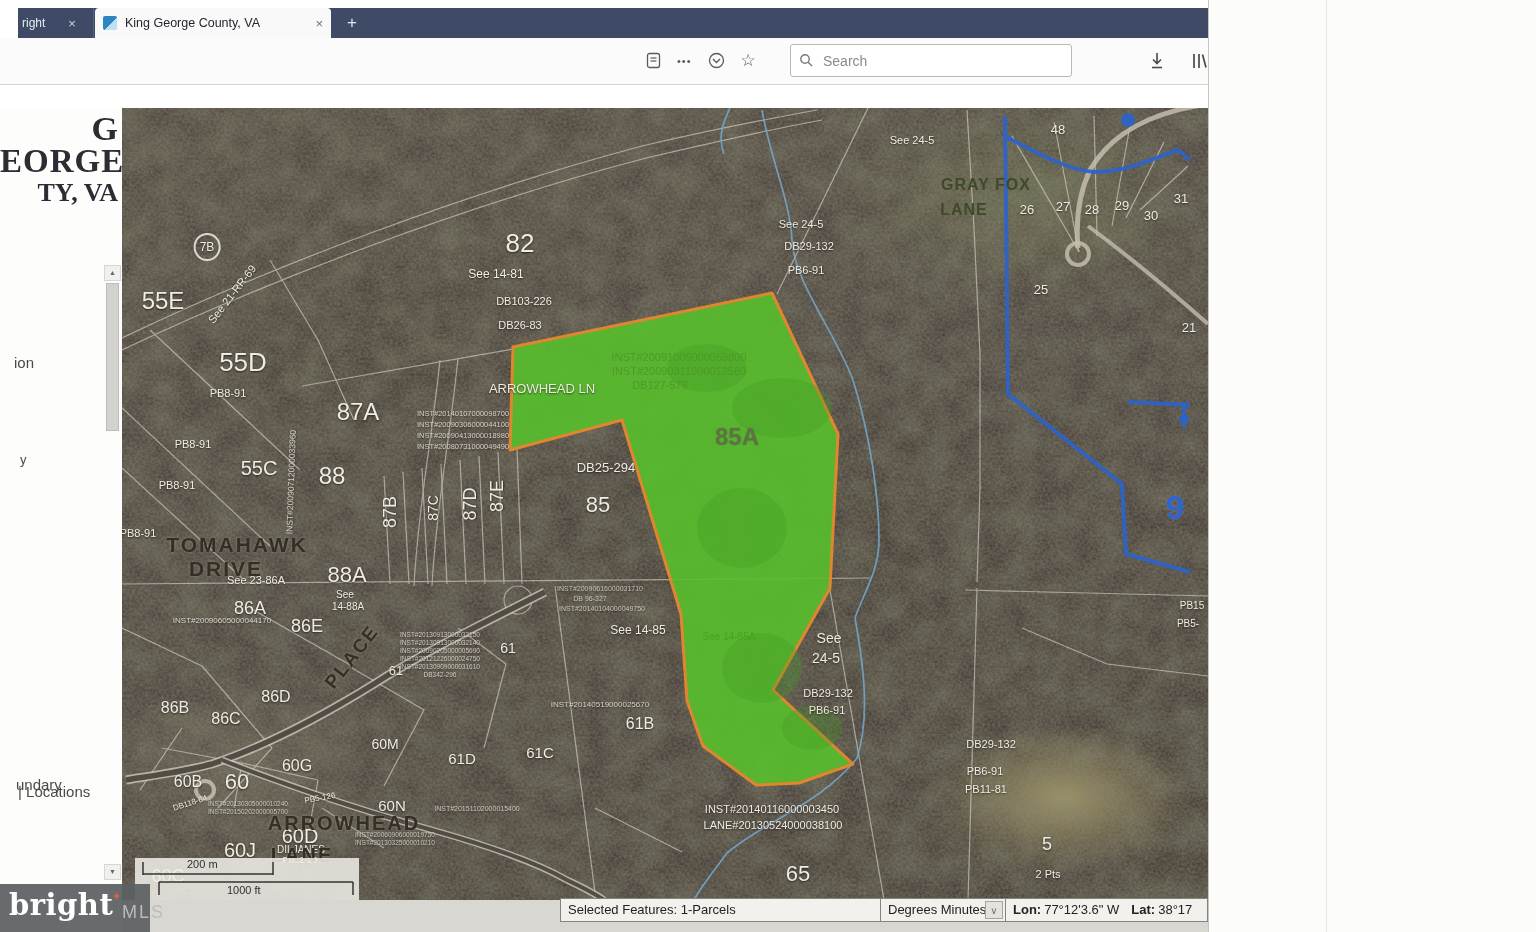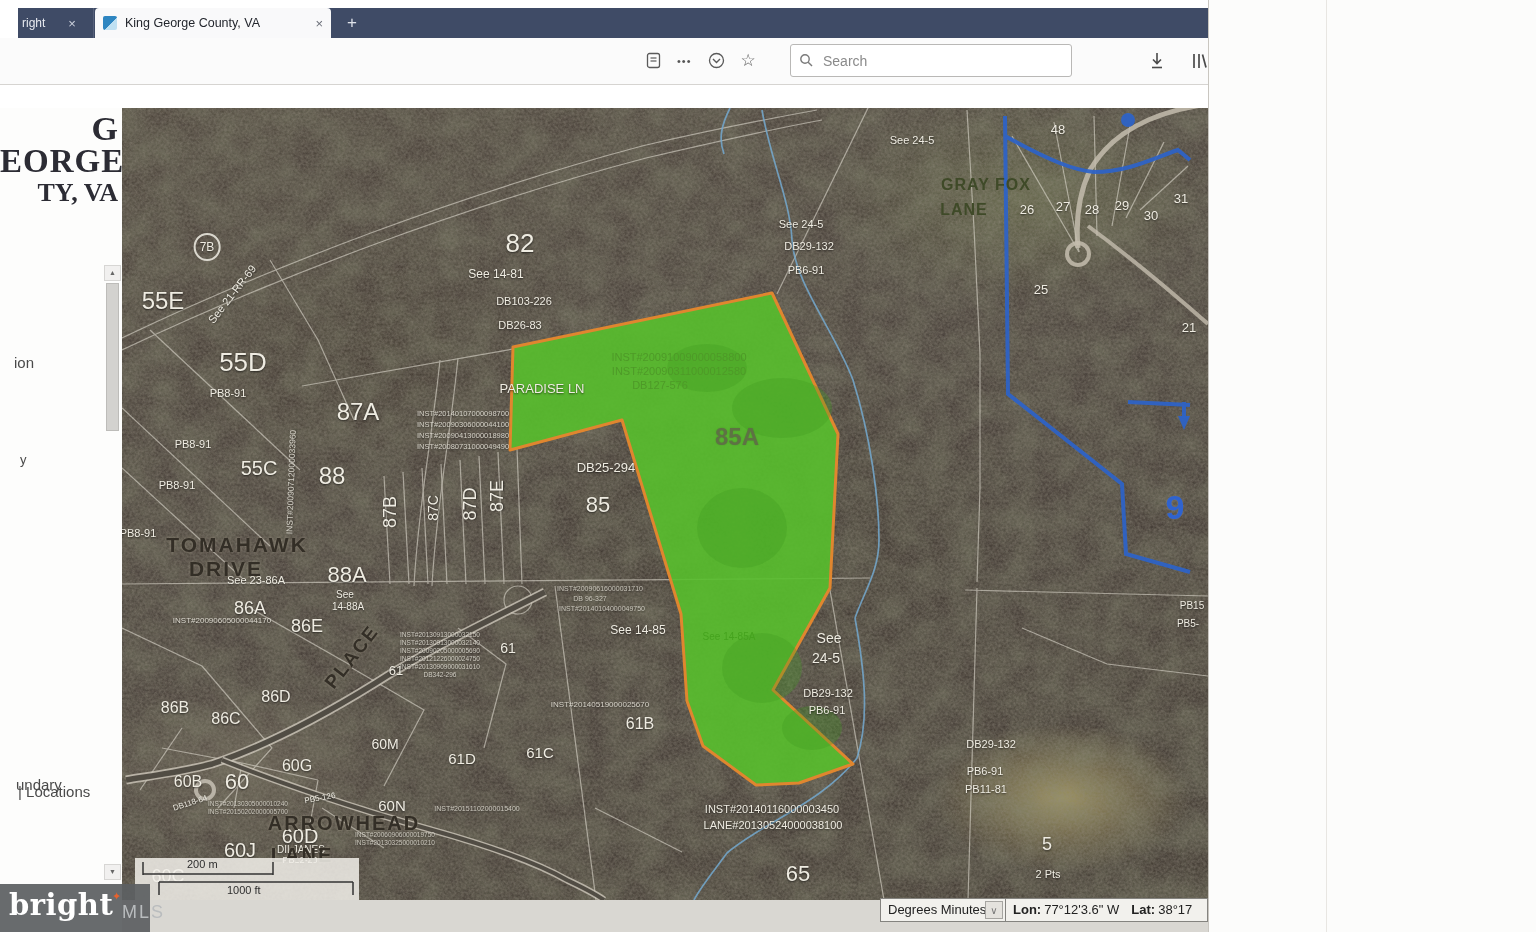--- a/index.html
+++ b/index.html
@@ -305,21 +305,21 @@
         <div class="ml c-w" style="left: 402px; top: 193px; font-size: 11px; transform: translate(-50%, -50%);">DB103-226</div>
         <div class="ml c-w" style="left: 398px; top: 217px; font-size: 11px; transform: translate(-50%, -50%);">DB26-83</div>
         <div class="ml c-w" style="left: 790px; top: 32px; font-size: 11px; transform: translate(-50%, -50%);">See 24-5</div>
         <div class="ml c-w" style="left: 679px; top: 116px; font-size: 11px; transform: translate(-50%, -50%);">See 24-5</div>
         <div class="ml c-w" style="left: 687px; top: 138px; font-size: 11px; transform: translate(-50%, -50%);">DB29-132</div>
         <div class="ml c-w" style="left: 684px; top: 162px; font-size: 11px; transform: translate(-50%, -50%);">PB6-91</div>
         <div class="ml c-w" style="left: 106px; top: 285px; font-size: 11px; transform: translate(-50%, -50%);">PB8-91</div>
         <div class="ml c-w" style="left: 71px; top: 336px; font-size: 11px; transform: translate(-50%, -50%);">PB8-91</div>
         <div class="ml c-w" style="left: 55px; top: 377px; font-size: 11px; transform: translate(-50%, -50%);">PB8-91</div>
         <div class="ml c-w" style="left: 16px; top: 425px; font-size: 11px; transform: translate(-50%, -50%);">PB8-91</div>
-        <div class="ml c-w" style="left: 420px; top: 280px; font-size: 13px; transform: translate(-50%, -50%);">PARADISE LN</div>
+        <div class="ml c-w" style="left: 420px; top: 280px; font-size: 13px; transform: translate(-50%, -50%);">ARROWHEAD LN</div>
         <div class="ml c-w" style="left: 484px; top: 359px; font-size: 13px; transform: translate(-50%, -50%);">DB25-294</div>
         <div class="ml c-w" style="left: 134px; top: 472px; font-size: 11px; transform: translate(-50%, -50%);">See 23-86A</div>
         <div class="ml c-w" style="left: 223px; top: 486px; font-size: 10px; transform: translate(-50%, -50%);">See</div>
         <div class="ml c-w" style="left: 226px; top: 498px; font-size: 10px; transform: translate(-50%, -50%);">14-88A</div>
         <div class="ml c-w" style="left: 100px; top: 512px; font-size: 8px; opacity: 0.85; transform: translate(-50%, -50%);">INST#20090605000044170</div>
         <div class="ml c-w" style="left: 516px; top: 522px; font-size: 12px; transform: translate(-50%, -50%);">See 14-85</div>
         <div class="ml c-gt2" style="left: 607px; top: 528px; font-size: 10px; transform: translate(-50%, -50%);">See 14-85A</div>
         <div class="ml c-w" style="left: 707px; top: 530px; font-size: 14px; transform: translate(-50%, -50%);">See</div>
         <div class="ml c-w" style="left: 704px; top: 550px; font-size: 14px; transform: translate(-50%, -50%);">24-5</div>
         <div class="ml c-w" style="left: 706px; top: 585px; font-size: 11px; transform: translate(-50%, -50%);">DB29-132</div>
@@ -383,20 +383,21 @@
             <line x1="24" y1="24" x2="24" y2="37"></line>
             <line x1="218" y1="24" x2="218" y2="37"></line>
         </g>
       </svg>
       <span class="sm">200 m</span>
       <span class="sft">1000 ft</span>
     </div>
   </div>
 
   <div class="bottomstrip"></div>
+  <div class="sbx sb1">Selected Features: 1-Parcels</div>
   <div class="sbx sb2">
     <span>Degrees Minutes</span>
     <span class="chev">∨</span>
   </div>
   <div class="sbx sb3">
     <b>Lon:</b><span>77°12'3.6" W</span><b class="lat">Lat:</b><span>38°17</span>
   </div>
 
   <div class="topmargin"></div>
   <div class="leftmargin"></div>

